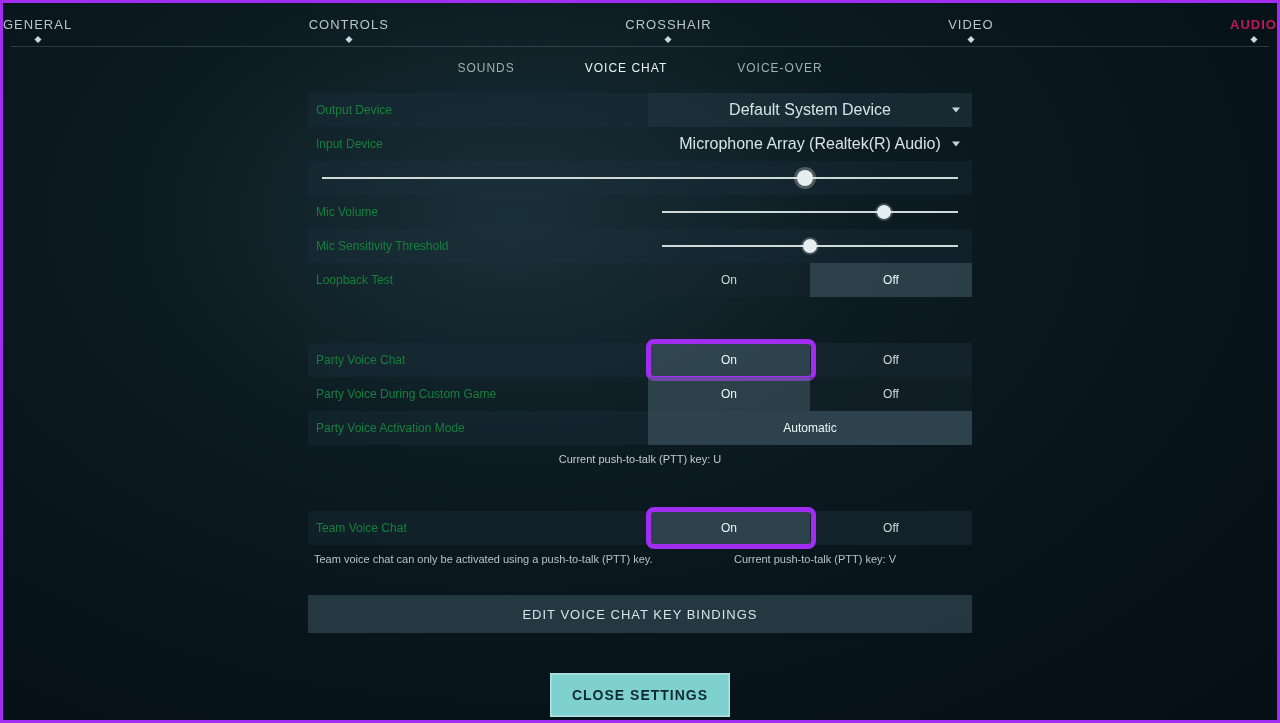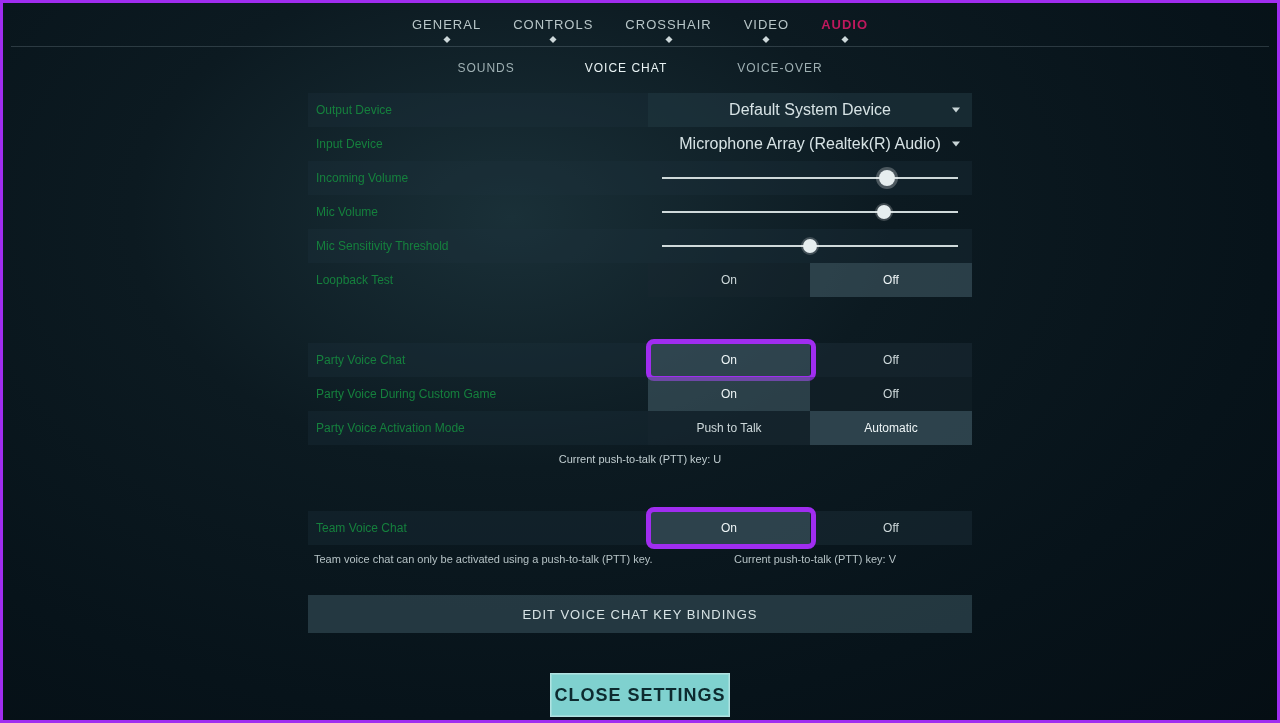--- a/index.html
+++ b/index.html
@@ -6,21 +6,21 @@
   html, body { width: 1280px; height: 723px; overflow: hidden; }
   body {
     font-family: "Segoe UI", Arial, sans-serif;
     background: radial-gradient(ellipse at 40% 30%, #1a3038 0%, #0c1a21 35%, #07131a 70%, #050e14 100%);
     color: #d7e3e5;
     font-size: 12px;
     border: 3px solid #a02df0;
   }
   .top-tabs {
     display: flex;
-    justify-content: center;
+    justify-content: space-between;
     gap: 32px;
     padding: 14px 0 6px;
     font-size: 13px;
     letter-spacing: 1px;
     color: #b8c6c8;
     position: relative;
   }
   .top-tabs .tab { cursor: pointer; position: relative; }
   .top-tabs .tab.active { color: #be185d; font-weight: bold; }
   .top-tabs .dot {
@@ -161,21 +161,21 @@
   }
   .close-btn {
     margin: 40px auto 0;
     width: 180px;
     height: 44px;
     background: #7fd1cf;
     color: #0d2a2f;
     display: flex;
     align-items: center;
     justify-content: center;
-    font-size: 18px;
+    font-size: 14px;
     font-weight: 600;
     letter-spacing: 1px;
     cursor: pointer;
     border: 1px solid rgba(255,255,255,0.4);
     box-shadow: inset 0 0 0 1px rgba(255,255,255,0.2);
   }
   .spacer { height: 46px; }
   .spacer-sm { height: 38px; }
 </style>
 </head>
@@ -208,21 +208,20 @@
 
   <div class="row">
     <div class="label">Input Device</div>
     <div class="dropdown" style="background:transparent">
       <span>Microphone Array (Realtek(R) Audio)</span>
       <span class="caret"></span>
     </div>
   </div>
 
   <div class="row alt">
-    <div class="label">Incoming Volume</div>
     <div class="slider-wrap">
       <div class="slider big">
           <div class="thumb" style="left:76%"></div>
         </div>
     </div>
   </div>
 
   <div class="row">
     <div class="label">Mic Volume</div>
     <div class="slider-wrap">
@@ -266,21 +265,20 @@
     <div class="label">Party Voice During Custom Game</div>
     <div class="toggle">
       <div class="opt selected">On</div>
       <div class="opt">Off</div>
     </div>
   </div>
 
   <div class="row alt">
     <div class="label">Party Voice Activation Mode</div>
     <div class="toggle">
-      <div class="opt">Push to Talk</div>
       <div class="opt selected">Automatic</div>
     </div>
   </div>
 
   <div class="info-row">Current push-to-talk (PTT) key: U</div>
 
   <div class="spacer-sm"></div>
 
   <div class="row alt" style="position:relative">
     <div class="label">Team Voice Chat</div>

